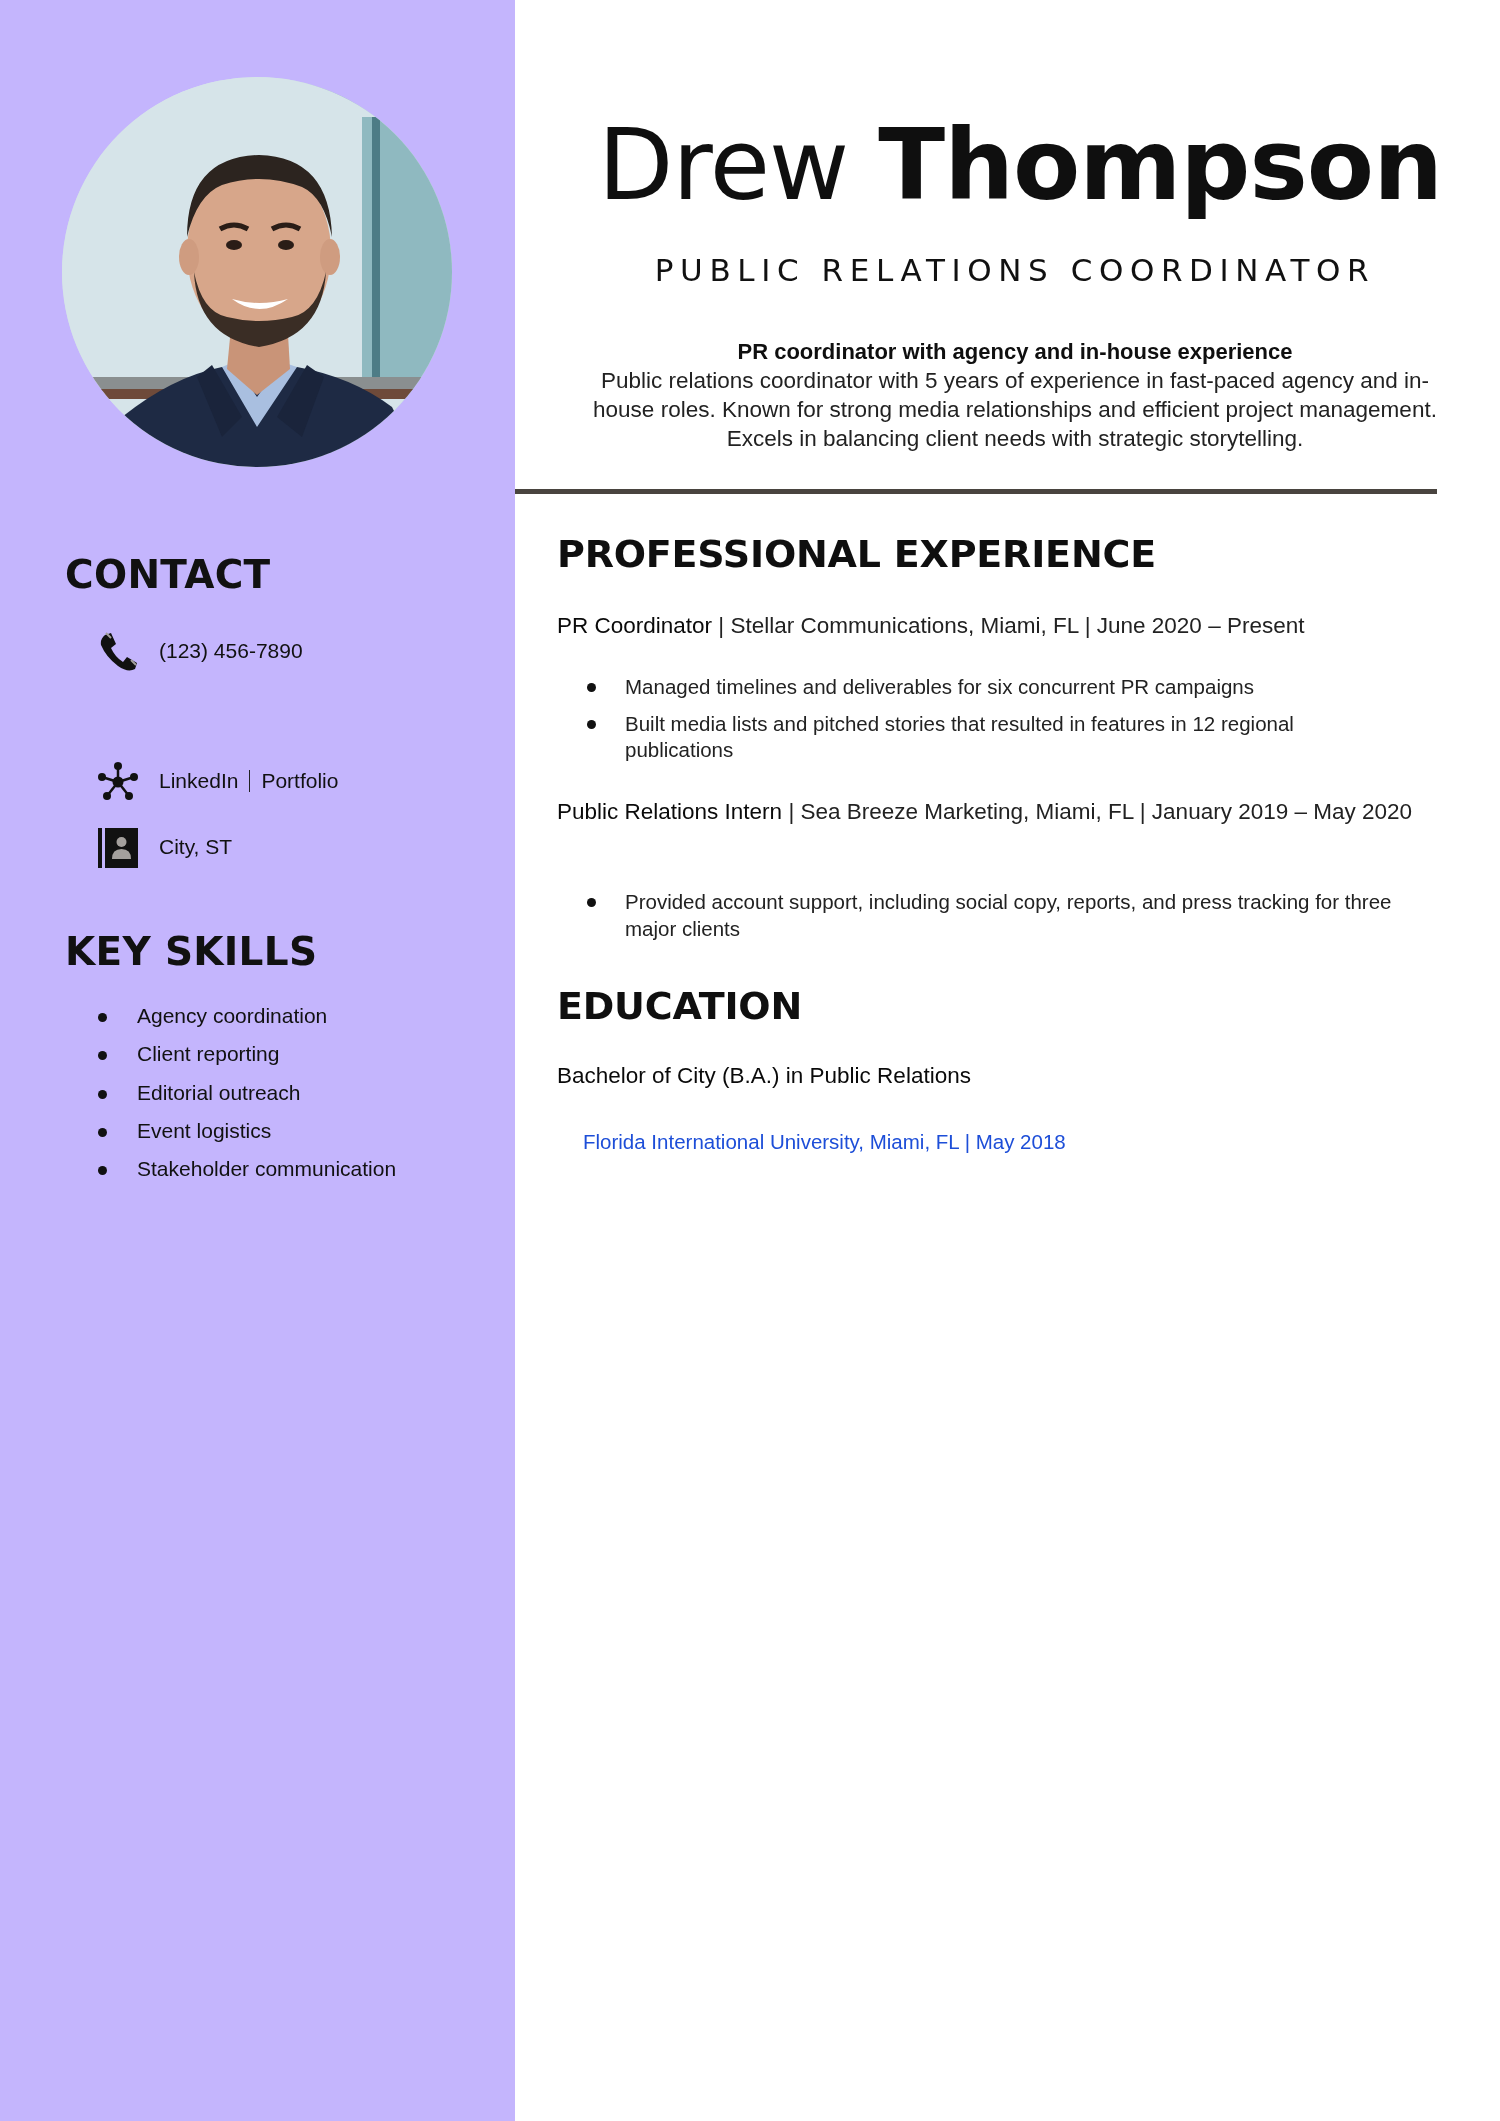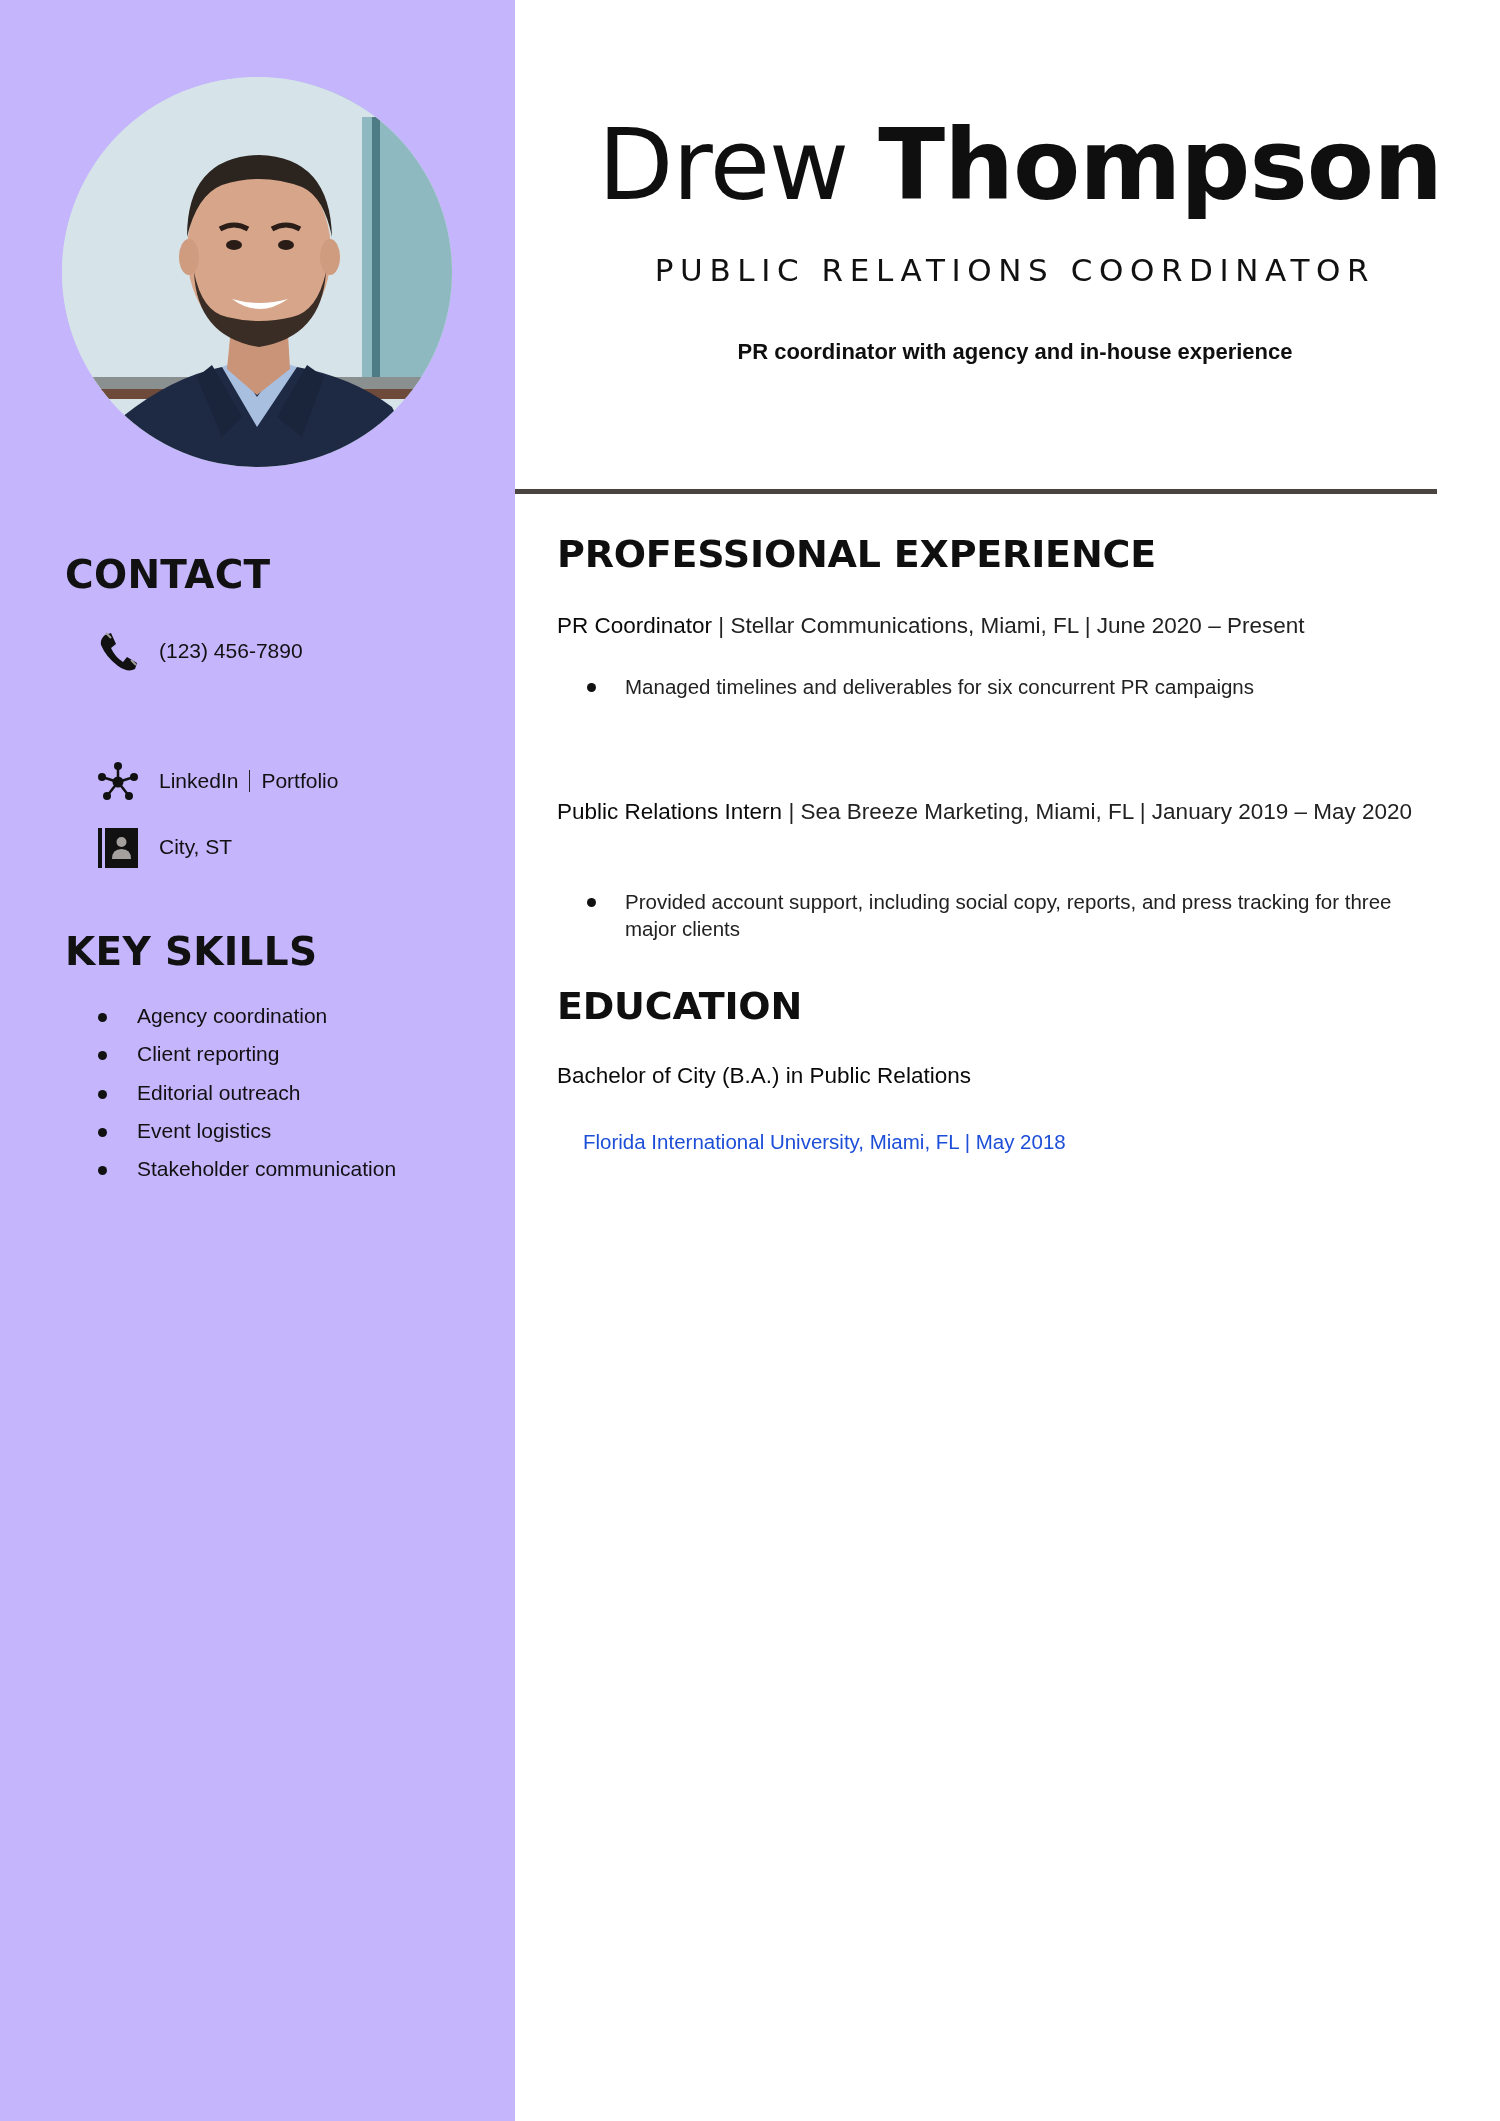--- a/index.html
+++ b/index.html
@@ -181,31 +181,33 @@
 </div>
 
 <div class="name">
   <span class="first">Drew</span>
   <span class="last">Thompson</span>
 </div>
 <div class="job-title">PUBLIC RELATIONS COORDINATOR</div>
 
 <div class="summary">
   <div class="headline">PR coordinator with agency and in-house experience</div>
+  <div>Public relations coordinator with 5 years of experience in fast-paced agency and in-house roles. Known for strong media relationships and efficient project management. Excels in balancing client needs with strategic storytelling.</div>
 </div>
 
 <div class="divider"></div>
 
 <div class="main-heading" style="top:535px;">PROFESSIONAL EXPERIENCE</div>
 
 <div class="job-line" style="top:612px;">
   <span class="role">PR Coordinator</span><span> | Stellar Communications, Miami, FL | June 2020 – Present</span>
 </div>
 <ul class="bullets" style="top:674px;">
   <li>Managed timelines and deliverables for six concurrent PR campaigns</li>
+  <li>Built media lists and pitched stories that resulted in features in 12 regional publications</li>
 </ul>
 
 <div class="job-line" style="top:798px;">
   <span class="role">Public Relations Intern</span><span> | Sea Breeze Marketing, Miami, FL | January 2019 – May 2020</span>
 </div>
 <ul class="bullets" style="top:889px;">
   <li>Provided account support, including social copy, reports, and press tracking for three major clients</li>
 </ul>
 
 <div class="main-heading" style="top:987px;">EDUCATION</div>

